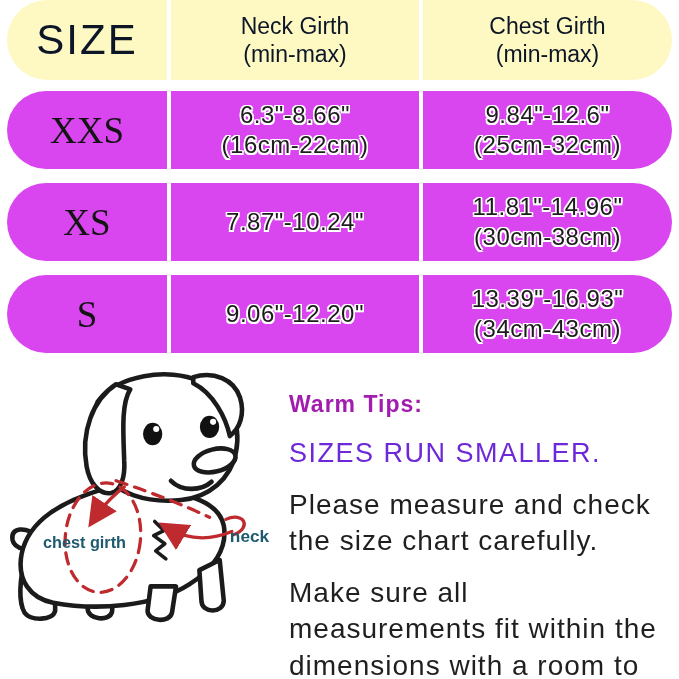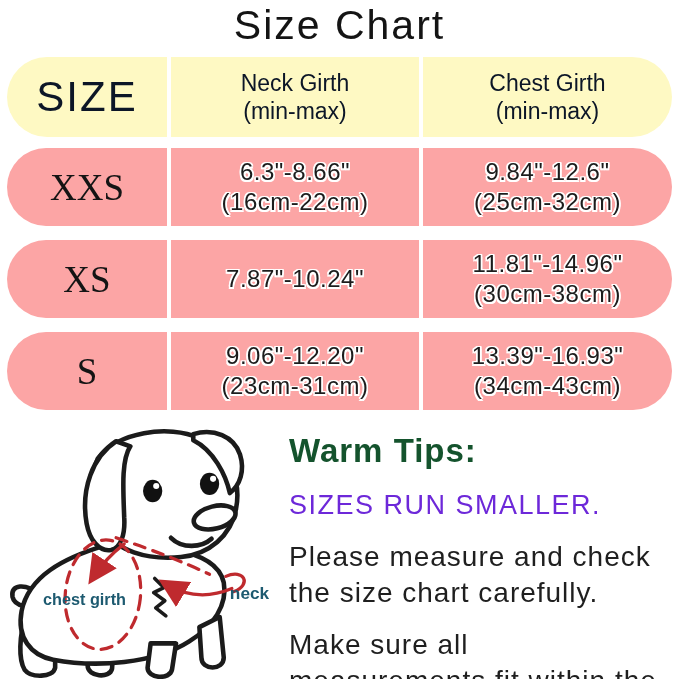--- a/index.html
+++ b/index.html
@@ -29,21 +29,21 @@
     grid-template-columns: 164px 252px 1fr;
     border-radius: 42px;
     overflow: hidden;
   }
   .pill.header {
     background: #fef9c3;
     height: 80px;
     margin-bottom: 11px;
   }
   .pill.rowp {
-    background: #fca5a5;
+    background: #d946ef;
     height: 78px;
     margin-bottom: 14px;
   }
   .cell {
     display: flex;
     flex-direction: column;
     align-items: center;
     justify-content: center;
     border-right: 4px solid #ffffff;
     text-align: center;
@@ -83,25 +83,25 @@
     display: flex;
     margin-top: 6px;
     align-items: flex-start;
   }
   .dog-wrap { flex: 0 0 285px; width: 285px; }
   .tips {
     flex: 1;
     padding: 8px 12px 0 4px;
   }
   .tips-heading {
-    margin: 0 0 20px;
-    font-size: 33px;
+    margin: 16px 0 20px;
+    font-size: 23px;
     font-weight: 700;
     letter-spacing: 1px;
-    color: #14532d;
+    color: #a21caf;
   }
   .tips-line1 {
     margin: 0 0 18px;
     font-size: 27px;
     letter-spacing: 1.5px;
     color: #6d28d9;
   }
   .tips-para {
     margin: 0 0 15px;
     font-size: 28px;
@@ -113,21 +113,20 @@
     font-family: "Liberation Sans", sans-serif;
     font-weight: 700;
     fill: #1d5a70;
   }
 </style>
 </head>
 <body>
 
 <div class="page">
 
-  <h1 class="title">Size Chart</h1>
 
   <div class="size-table">
 
     <div class="pill header">
       <div class="cell">
         <span class="head-size">SIZE</span>
       </div>
       <div class="cell">
         <span class="head-line">Neck Girth</span>
         <span class="head-line">(min-max)</span>
@@ -164,21 +163,20 @@
         <span class="measure">(30cm-38cm)</span>
       </div>
     </div>
 
     <div class="pill rowp">
       <div class="cell">
         <span class="size-label">S</span>
       </div>
       <div class="cell">
         <span class="measure">9.06"-12.20"</span>
-        <span class="measure">(23cm-31cm)</span>
       </div>
       <div class="cell">
         <span class="measure">13.39"-16.93"</span>
         <span class="measure">(34cm-43cm)</span>
       </div>
     </div>
   </div>
 
   <div class="bottom">
 

